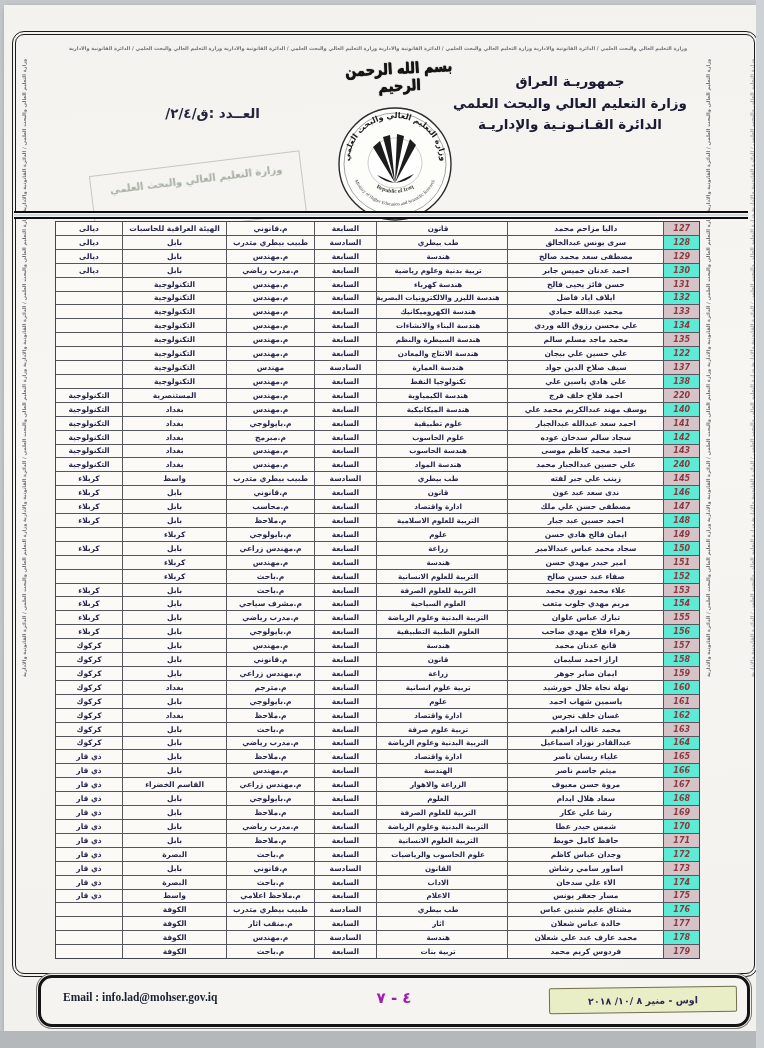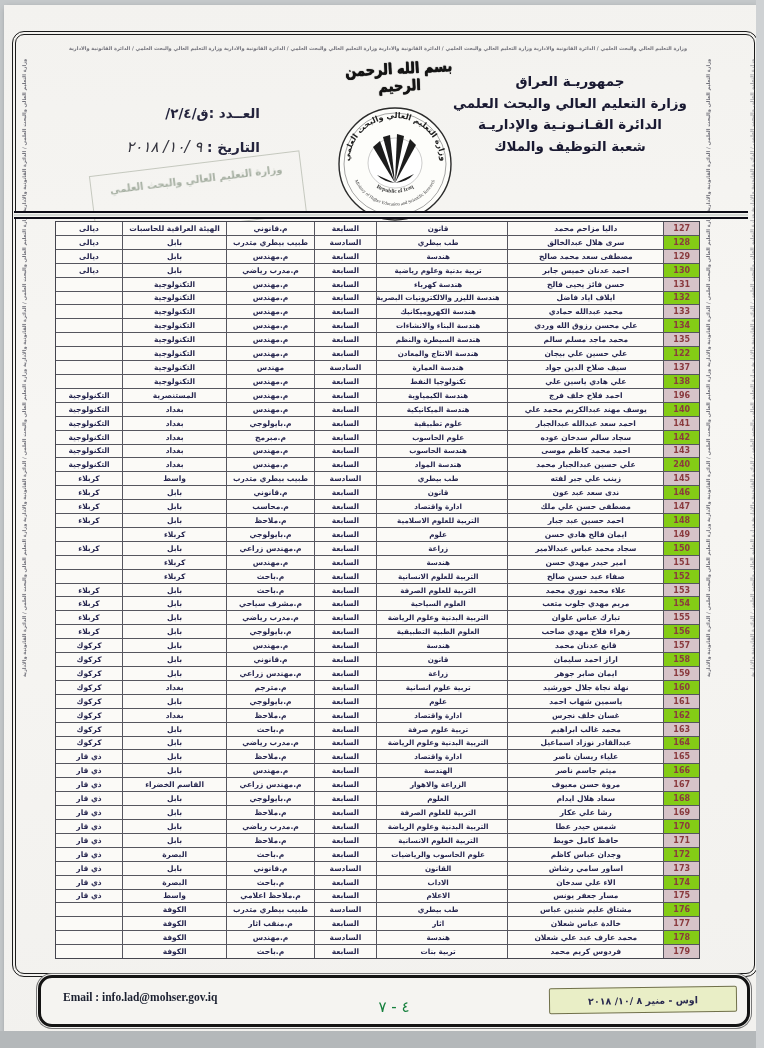--- a/index.html
+++ b/index.html
@@ -68,43 +68,43 @@
   }
   .trow{flex:1;display:flex;direction:rtl;border-bottom:1px solid #55555e;}
   .trow:last-child{border-bottom:none;}
   .tcell{
     border-left:1px solid #55555e;box-sizing:border-box;
     display:flex;align-items:center;justify-content:center;
     font-weight:bold;font-size:7.5px;color:#272750;
     white-space:nowrap;overflow:hidden;padding:0 1px;
   }
   .tcell:last-child{border-left:none;}
-  .c-num{width:5.6%;direction:ltr;color:#8a3a3e;font-size:8px;}
+  .c-num{width:5.6%;direction:ltr;color:#8a3a3e;font-size:8px;font-style:italic;}
   .c-name{width:24.6%;margin-left:8px;}
   .c-spec{width:19.4%;font-size:7.2px;text-align:right;}
   .c-grade{width:9.8%;}
   .c-title{width:13.8%;}
   .c-org{width:16.4%;}
   .c-gov{width:10.4%;}
   .numO{background:#d6c3c8;}
-  .numE{background:#84cc16;}
+  .numE{background:#5eead4;}
   
   .footer{
     position:absolute;left:34px;top:970px;width:706px;height:46px;
     border:3.5px solid #141414;border-radius:14px;
     box-shadow:0 0 0 1px #f3f2ef,0 0 0 2px #777;
     background:#f5f4f1;
   }
   .email{
     position:absolute;left:22px;top:13px;
     font-family:"Liberation Serif",serif;font-weight:bold;font-size:11.5px;color:#1b2030;
   }
   .pageno{
-    position:absolute;left:50%;top:20px;transform:translateX(-50%);
-    font-size:15px;font-weight:normal;color:#15803d;direction:rtl;letter-spacing:2px;
+    position:absolute;left:50%;top:11px;transform:translateX(-50%);
+    font-size:15px;font-weight:bold;color:#a21caf;direction:rtl;letter-spacing:2px;
   }
   .signature{
     position:absolute;right:10px;top:9px;width:186px;height:24px;
     background:#e9eec6;border:1.5px solid #70704a;border-radius:2px;
     display:flex;align-items:center;justify-content:center;
     font-size:9.5px;font-weight:bold;color:#2a2a50;direction:rtl;
     transform:rotate(-.8deg);white-space:nowrap;
   }
   
   .edge-bottom{position:absolute;left:0;top:1031px;width:764px;height:17px;background:#b4b8ba;}
@@ -125,21 +125,20 @@
       <span>وزارة التعليم العالي والبحث العلمي / الدائرة القانونية والادارية   وزارة التعليم العالي والبحث العلمي / الدائرة القانونية والادارية   وزارة التعليم العالي والبحث العلمي / الدائرة القانونية والادارية   وزارة التعليم العالي والبحث العلمي / الدائرة القانونية والادارية</span>
     </div>
   <div class="wm wm-side wm-outer">
       <span>وزارة التعليم العالي والبحث العلمي / الدائرة القانونية والادارية   وزارة التعليم العالي والبحث العلمي / الدائرة القانونية والادارية   وزارة التعليم العالي والبحث العلمي / الدائرة القانونية والادارية   وزارة التعليم العالي والبحث العلمي / الدائرة القانونية والادارية</span>
     </div>
 
   <div class="org-block">
     <div>جمهوريـة العراق</div>
     <div>وزارة التعليم العالي والبحث العلمي</div>
     <div>الدائرة القـانـونـية والإداريـة</div>
-    <div>شعبة التوظيف والملاك</div>
   </div>
 
   <div class="bismillah">بسم الله الرحمن الرحيم</div>
 
   <div class="emblem">
     <svg width="118" height="118" viewBox="0 0 118 118">
       <circle cx="59" cy="59" r="56" fill="#fdfdfa" stroke="#2b2b2b" stroke-width="1.4"></circle>
       <circle cx="59" cy="59" r="51" fill="none" stroke="#6a6a6a" stroke-width="0.6"></circle>
       <defs>
         <path id="arcTop" d="M13,59 A46,46 0 0 1 105,59"></path>
@@ -164,45 +163,41 @@
         <textPath href="#arcBot" startOffset="50%" text-anchor="middle">Ministry of Higher Education and Scientific Research</textPath>
       </text>
     </svg>
   </div>
 
   <div class="refs">
     <div class="ref-line">
       <span>العــدد :ق/٢/٤/</span>
       
     </div>
-    <div class="ref-line date-line">
-      <span>التاريخ :</span>
-      <span class="hand">٩ /١٠/ ٢٠١٨</span>
-    </div>
   </div>
 
   <div class="stamp">
     <div>وزارة التعليم العالي والبحث العلمي</div>
   </div>
 
   <div class="sep"></div>
 
   <div class="table">
       <div class="trow">
         <div class="tcell c-num numO">127</div>
         <div class="tcell c-name">داليا مزاحم محمد</div>
         <div class="tcell c-spec">قانون</div>
         <div class="tcell c-grade">السابعة</div>
         <div class="tcell c-title">م.قانوني</div>
         <div class="tcell c-org">الهيئة العراقية للحاسبات</div>
         <div class="tcell c-gov">ديالى</div>
       </div>
       <div class="trow">
         <div class="tcell c-num numE">128</div>
-        <div class="tcell c-name">سرى هلال عبدالخالق</div>
+        <div class="tcell c-name">سرى يونس عبدالخالق</div>
         <div class="tcell c-spec">طب بيطري</div>
         <div class="tcell c-grade">السادسة</div>
         <div class="tcell c-title">طبيب بيطري متدرب</div>
         <div class="tcell c-org">بابل</div>
         <div class="tcell c-gov">ديالى</div>
       </div>
       <div class="trow">
         <div class="tcell c-num numO">129</div>
         <div class="tcell c-name">مصطفى سعد محمد صالح</div>
         <div class="tcell c-spec">هندسة</div>
@@ -286,21 +281,21 @@
       <div class="trow">
         <div class="tcell c-num numE">138</div>
         <div class="tcell c-name">علي هادي ياسين علي</div>
         <div class="tcell c-spec">تكنولوجيا النفط</div>
         <div class="tcell c-grade">السابعة</div>
         <div class="tcell c-title">م.مهندس</div>
         <div class="tcell c-org">التكنولوجية</div>
         <div class="tcell c-gov"></div>
       </div>
       <div class="trow">
-        <div class="tcell c-num numO">196</div>
+        <div class="tcell c-num numO">220</div>
         <div class="tcell c-name">احمد فلاح خلف فرج</div>
         <div class="tcell c-spec">هندسة الكيمياوية</div>
         <div class="tcell c-grade">السابعة</div>
         <div class="tcell c-title">م.مهندس</div>
         <div class="tcell c-org">المستنصرية</div>
         <div class="tcell c-gov">التكنولوجية</div>
       </div>
       <div class="trow">
         <div class="tcell c-num numE">140</div>
         <div class="tcell c-name">يوسف مهند عبدالكريم محمد علي</div>

